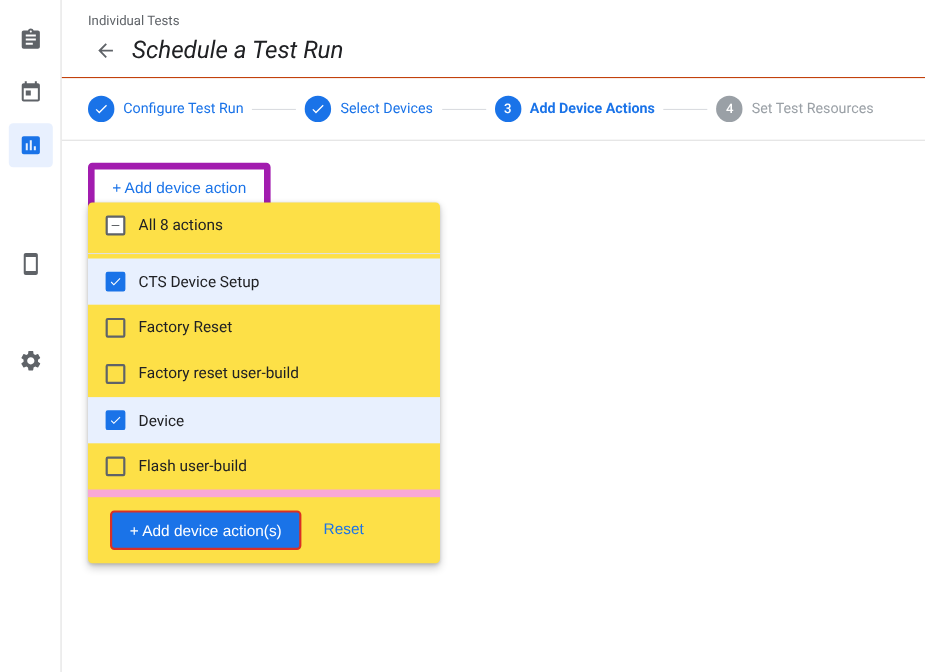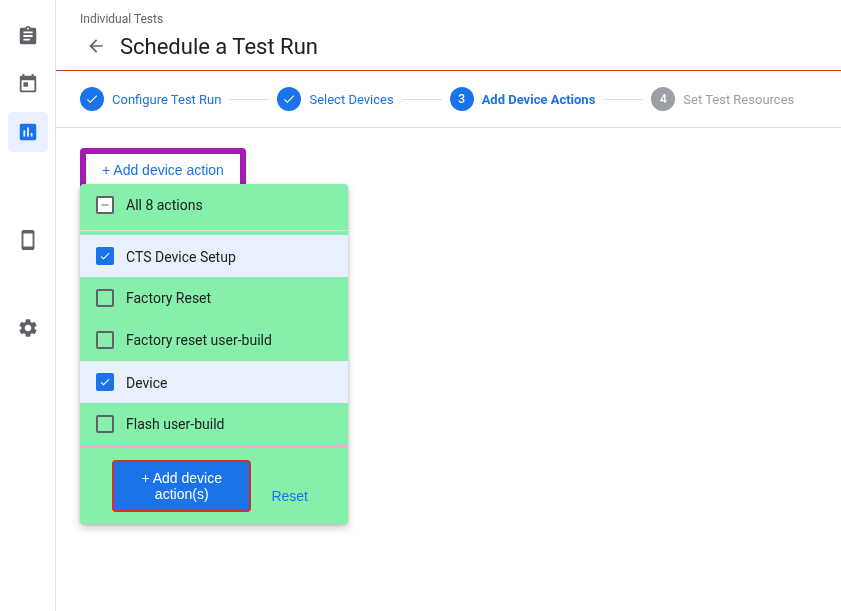--- a/index.html
+++ b/index.html
@@ -59,20 +59,21 @@
       justify-content: center;
       border-radius: 50%;
       cursor: pointer;
       color: #5f6368;
       font-size: 18px;
     }
     .page-title {
       font-size: 22px;
       font-weight: 400;
       color: #202124;
+      font-style: italic;
     }
 
     
     .stepper {
       display: flex;
       align-items: center;
       padding: 16px 24px;
       gap: 0;
       border-bottom: 1px solid #e0e0e0;
     }
@@ -137,22 +138,22 @@
       cursor: pointer;
       position: relative;
       z-index: 10;
     }
 
     
     .dropdown {
       position: absolute;
       top: 56px;
       left: 24px;
-      width: 268px;
-      background: #86efac;
+      width: 320px;
+      background: #fde047;
       border-radius: 4px;
       box-shadow: 0 4px 8px rgba(0,0,0,0.2), 0 1px 3px rgba(0,0,0,0.15);
       z-index: 100;
       overflow: hidden;
     }
 
     .dropdown-list {
       max-height: 320px;
       overflow-y: auto;
     }
@@ -187,24 +188,24 @@
       border-color: #5f6368;
     }
 
     
     .dropdown-list::-webkit-scrollbar { width: 6px; }
     .dropdown-list::-webkit-scrollbar-thumb { background: #dadce0; border-radius: 3px; }
 
     
     .dropdown-footer {
       display: flex;
-      align-items: flex-end;
+      align-items: flex-start;
       gap: 12px;
-      padding: 12px 32px;
-      border-top: 3px solid #f9a8d4;
+      padding: 12px 20px;
+      border-top: 7px solid #f9a8d4;
     }
     .add-actions-btn {
       padding: 8px 16px;
       background: #1a73e8;
       color: #fff;
       border: 2px solid #d93025;
       border-radius: 4px;
       font-size: 14px;
       font-weight: 500;
       cursor: pointer;

